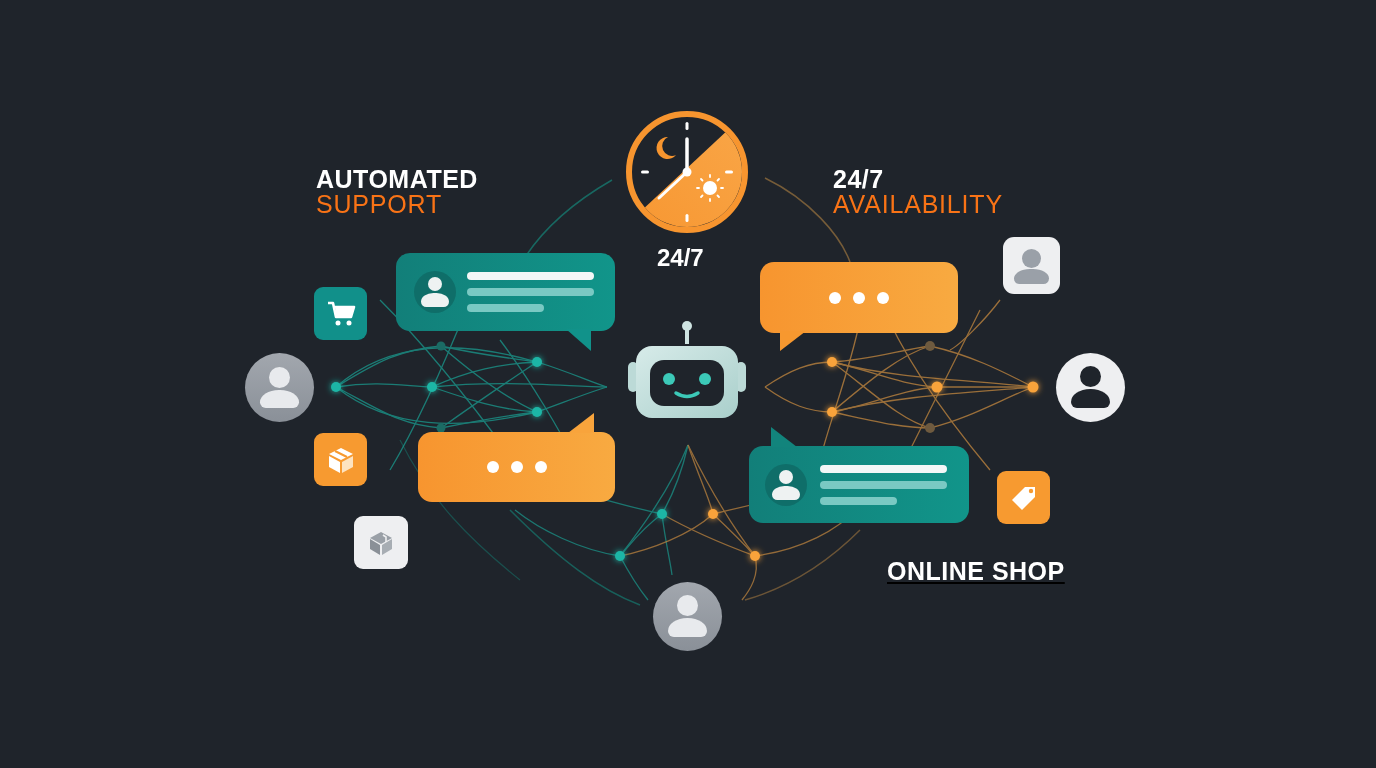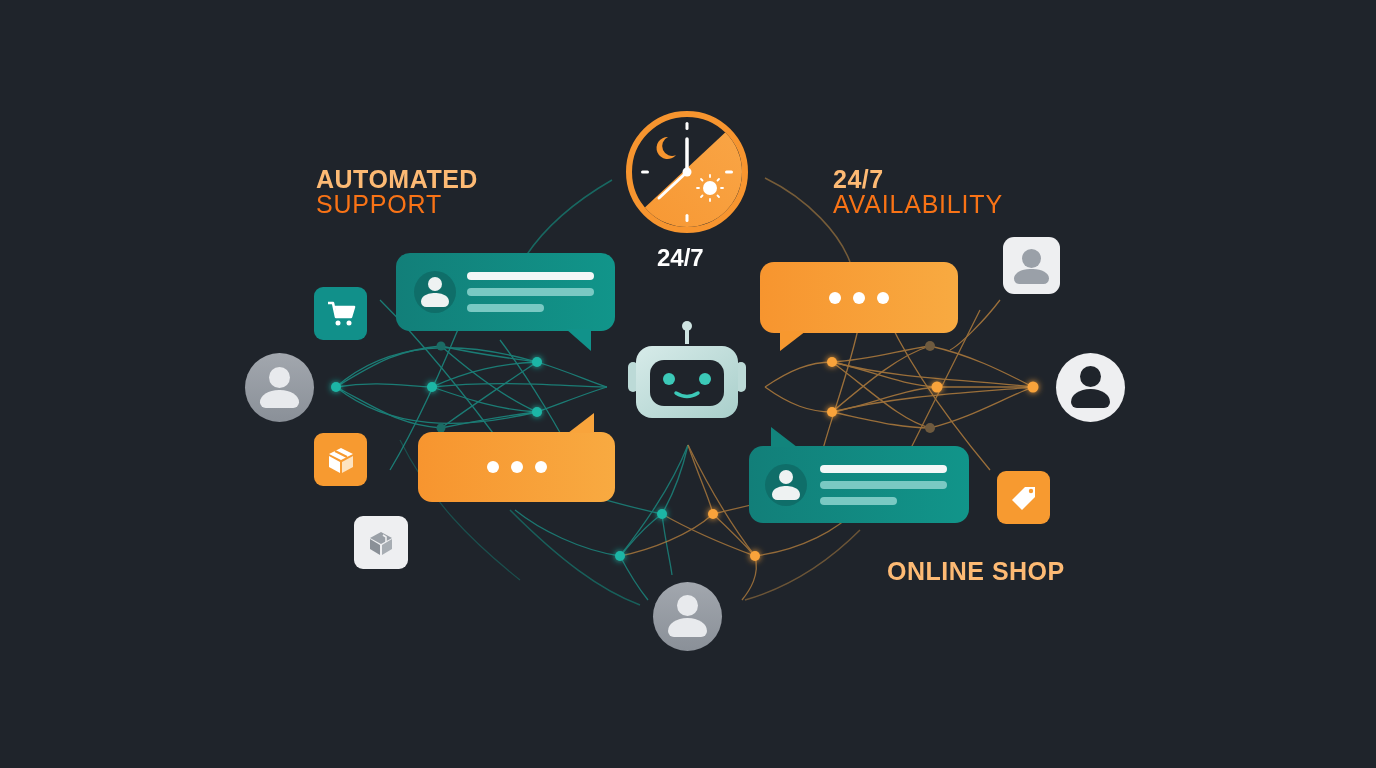--- a/index.html
+++ b/index.html
@@ -6,21 +6,21 @@
   body {
     width: 1376px; height: 768px; overflow: hidden;
     background: #1f242b;
     font-family: "Liberation Sans", "DejaVu Sans", sans-serif;
     position: relative;
   }
   .stage { position: absolute; left: 0; top: 0; width: 1376px; height: 768px; }
   svg.net { position: absolute; left: 0; top: 0; }
 
   .label { position: absolute; line-height: 1; }
-  .label .title { display: block; font-weight: 700; color: #fdba74; font-size: 25px; letter-spacing: 0.5px; }
+  .label .title { display: block; font-weight: 700; color: #ffffff; font-size: 25px; letter-spacing: 0.5px; }
   .label .sub { display: block; color: #f97316; font-size: 25px; letter-spacing: 0.8px; margin-top: 0; }
 
   .clock-caption { position: absolute; left: 657px; top: 244px; color: #fff; font-weight: 700; font-size: 24px; }
 
   .bubble { position: absolute; border-radius: 14px; }
   .bubble.teal { background: linear-gradient(90deg, #127f79, #11958a); }
   .bubble.orange { background: linear-gradient(90deg, #f7952f, #f8aa41); }
   .bubble .tail { position: absolute; width: 0; height: 0; }
 
   .dots { position: absolute; left: 0; right: 0; top: 50%; transform: translateY(-50%); display: flex; justify-content: center; gap: 12px; }
@@ -187,21 +187,21 @@
   </svg>
 
   <div class="label" style="left:316px; top:167px;">
     <span class="title">AUTOMATED</span>
     <span class="sub">SUPPORT</span>
   </div>
   <div class="label" style="left:833px; top:167px;">
     <span class="title">24/7</span>
     <span class="sub">AVAILABILITY</span>
   </div>
-  <div class="label" style="left:887px; top:559px;">
+  <div class="label" style="left:887px; top:559px;text-decoration:underline;">
     <span class="title">ONLINE SHOP</span>
   </div>
   <div class="clock-caption">24/7</div>
 
   <div class="bubble teal" style="left:396px; top:253px; width:219px; height:78px;">
     <div class="tail" style="left:170px; top:76px; border-left:25px solid transparent; border-top:22px solid #11928a;"></div>
     <div class="avatar-circle" style="left:18px; top:18px; width:42px; height:42px;">
       <div class="person" style="left:0; top:0; width:42px; height:42px;">
         <div class="head" style="left:14px; top:6px; width:14px; height:14px; background:#eef2f2;"></div>
         <div class="body" style="left:7px; top:22px; width:28px; height:14px; background:#eef2f2;"></div>

